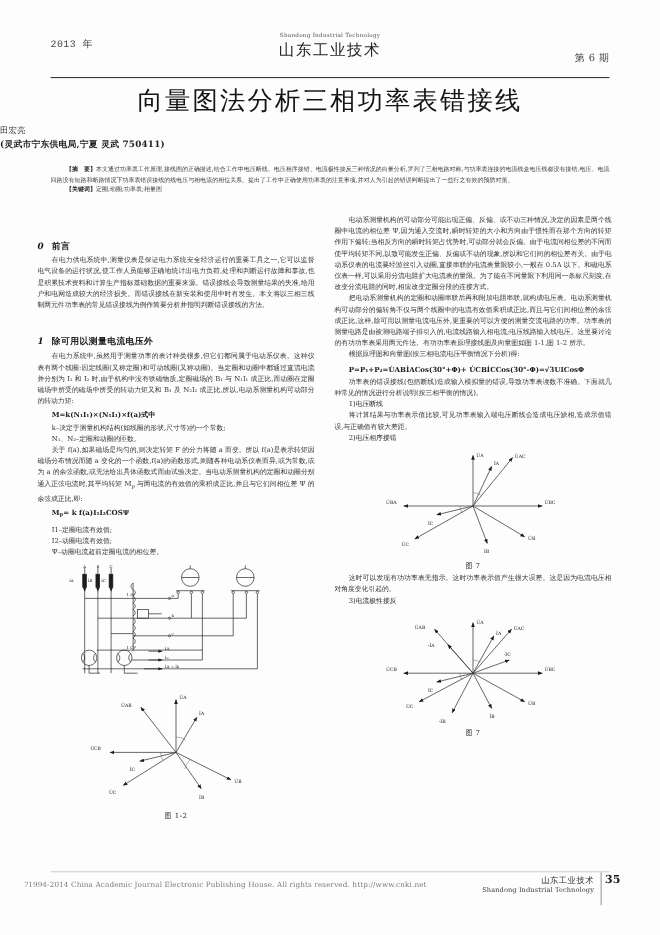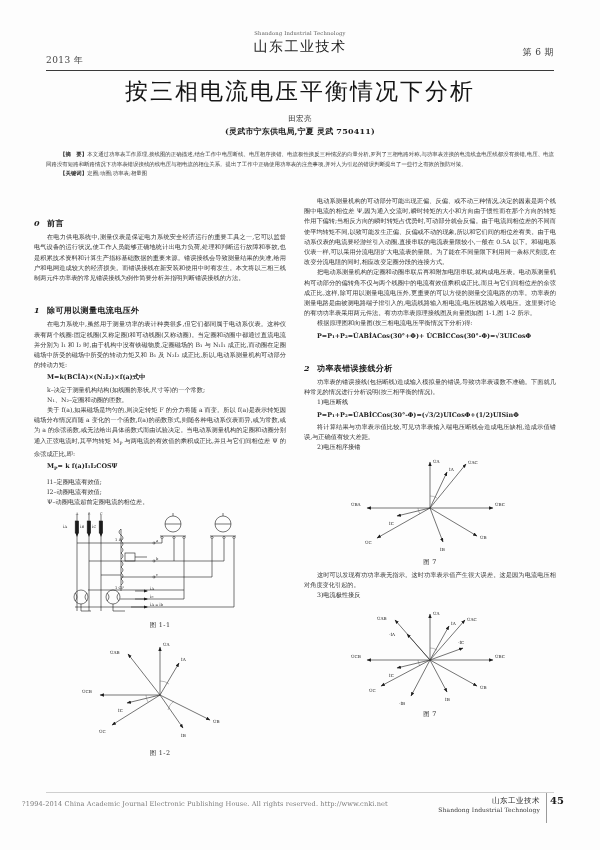--- a/index.html
+++ b/index.html
@@ -25,24 +25,25 @@
   .runhead {
     position: absolute;
     left: 46px;
     right: 46px;
     top: 30px;
     height: 40px;
   }
   .runhead-year {
     position: absolute;
     left: 0;
-    top: 24px;
+    top: 4px;
     font-size: 9px;
     color: #444;
     letter-spacing: .4px;
+    font-family: Liberation Mono, monospace;
   }
   .runhead-center {
     position: absolute;
     left: 0;
     right: 0;
     top: 0;
     text-align: center;
   }
   .runhead-en {
     font-size: 5.2px;
@@ -85,31 +86,31 @@
     font-size: 23px;
     letter-spacing: 2px;
     color: #141414;
     font-family: "DejaVu Serif", "Liberation Serif", serif;
   }
   .author {
     position: absolute;
     left: 0;
     right: 0;
     top: 114px;
-    text-align: center;
+    text-align: left;
     font-size: 7.5px;
     color: #2e2e2e;
     letter-spacing: .3px;
   }
   .affil {
     position: absolute;
     left: 0;
     right: 0;
     top: 126px;
-    text-align: center;
+    text-align: left;
     font-size: 8px;
     color: #1f1f1f;
     letter-spacing: .2px;
     font-weight: bold;
   }
 
   
   .abstract {
     position: absolute;
     left: 46px;
@@ -237,41 +238,41 @@
   <div class="runhead">
     <div class="runhead-year">2013 年</div>
     <div class="runhead-center">
       <div class="runhead-en">Shandong Industrial Technology</div>
       <div class="runhead-cn">山东工业技术</div>
     </div>
     <div class="runhead-issue">第 6 期</div>
   </div>
   <div class="runhead-rule"></div>
 
-  <div class="title">按三相电流电压平衡情况下分析</div>
+  <div class="title">向量图法分析三相功率表错接线</div>
   <div class="author">田宏亮</div>
   <div class="affil">(灵武市宁东供电局,宁夏 灵武 750411)</div>
 
   <div class="abstract">
     <p><span class="lbl">【摘　要】</span><span>本文通过功率表工作原理,接线图的正确描述,结合工作中电压断线、电压相序接错、电流极性接反三种情况的向量分析,罗列了三相电路对称,与功率表连接的电流线盒电压线都没有接错,电压、电流回路没有短路和断路情况下功率表错误接线的线电压与相电流的相位关系。提出了工作中正确使用功率表的注意事项,并对人为引起的错误判断提出了一些行之有效的预防对策。</span></p>
     <p class="kw"><span class="lbl">【关键词】</span><span>定圈;动圈;功率表;相量图</span></p>
   </div>
 
   <div class="col col-left">
 
     <h2>
       <span class="num">0</span><span>前言</span>
     </h2>
     <p>在电力供电系统中,测量仪表是保证电力系统安全经济运行的重要工具之一,它可以监督电气设备的运行状况,使工作人员能够正确地统计出电力负荷,处理和判断运行故障和事故,也是积累技术资料和计算生产指标基础数据的重要来源。错误接线会导致测量结果的失准,给用户和电网造成较大的经济损失。而错误接线在新安装和使用中时有发生。本文将以三相三线制两元件功率表的常见错误接线为例作简要分析并指明判断错误接线的方法。</p>
 
     <h2>
       <span class="num">1</span><span>除可用以测量电流电压外</span>
     </h2>
     <p>在电力系统中,虽然用于测量功率的表计种类很多,但它们都同属于电动系仪表。这种仪表有两个线圈:固定线圈(又称定圈)和可动线圈(又称动圈)。当定圈和动圈中都通过直流电流并分别为 I₁ 和 I₂ 时,由于机构中没有铁磁物质,定圈磁场的 B₁ 与 N₁I₁ 成正比,而动圈在定圈磁场中所受的磁场中所受的转动力矩又和 B₁ 及 N₂I₂ 成正比,所以,电动系测量机构可动部分的转动力矩:</p>
-    <div class="formula">M=k(BCİA)×(N₂I₂)×f(a)式中</div>
+    <div class="formula">M=k(N₁I₁)×(N₁I₁)×f(a)式中</div>
     <div class="deflist">k–决定于测量机构结构(如线圈的形状,尺寸等)的一个常数;</div>
     <div class="deflist">N₁、N₂–定圈和动圈的匝数。</div>
     <p>关于 f(a),如果磁场是均匀的,则决定转矩 F 的分力将随 a 而变。所以 f(a)是表示转矩因磁场分布情况而随 a 变化的一个函数,f(a)的函数形式,则随各种电动系仪表而异,或为常数,或为 a 的余弦函数,或无法给出具体函数式而由试验决定。当电动系测量机构的定圈和动圈分别通入正弦电流时,其平均转矩 M<sub>P</sub> 与两电流的有效值的乘积成正比,并且与它们间相位差 Ψ 的余弦成正比,即:</p>
     <div class="formula">M<sub>P</sub>= k f(a)I₁I₂COSΨ</div>
     <div class="deflist">I1–定圈电流有效值;</div>
     <div class="deflist">I2–动圈电流有效值;</div>
     <div class="deflist">Ψ–动圈电流超前定圈电流的相位差。</div>
 
     <div class="fig">
       <svg width="210" height="108" viewBox="0 0 210 108">
@@ -366,21 +367,20 @@
           <text x="60" y="30">1 IV</text>
           <text x="60" y="78">1 CP</text>
           <text x="101" y="31">a</text>
           <text x="101" y="49">b</text>
           <text x="101" y="65">c</text>
           <text x="95" y="79">İA</text>
           <text x="95" y="87">İc</text>
           <text x="95" y="95">İA = İb</text>
         </g>
       </svg>
-      <div class="fig-cap">图 1-1</div>
     </div>
 
     <div class="fig">
       <svg width="210" height="112" viewBox="0 0 210 112">
         <defs>
           <marker id="ah12" markerWidth="7" markerHeight="7" refX="5.6" refY="2.4" orient="auto">
             <path d="M0,0 L6,2.4 L0,4.8 z" fill="#1c1c1c"></path>
           </marker>
         </defs>
         <g stroke="#3a3a3a" stroke-width="0.7" fill="none" marker-end="url(#ah12)">
@@ -414,27 +414,23 @@
     </div>
   </div>
 
   <div class="col col-right">
 
     <p>电动系测量机构的可动部分可能出现正偏、反偏、或不动三种情况,决定的因素是两个线圈中电流的相位差 Ψ,因为通入交流时,瞬时转矩的大小和方向由于惯性而在那个方向的转矩作用下偏转;当相反方向的瞬时转矩占优势时,可动部分就会反偏。由于电流间相位差的不同而使平均转矩不同,以致可能发生正偏、反偏或不动的现象,所以和它们间的相位差有关。由于电动系仪表的电流要经游丝引入动圈,直接串联的电流表量限较小,一般在 0.5A 以下。和磁电系仪表一样,可以采用分流电阻扩大电流表的量限。为了能在不同量限下利用同一条标尺刻度,在改变分流电阻的同时,相应改变定圈分段的连接方式。</p>
     <p>把电动系测量机构的定圈和动圈串联后再和附加电阻串联,就构成电压表。电动系测量机构可动部分的偏转角不仅与两个线圈中的电流有效值乘积成正比,而且与它们间相位差的余弦成正比,这样,除可用以测量电流电压外,更重要的可以方便的测量交流电路的功率。功率表的测量电路是由被测电路端子排引入的,电流线路输入相电流;电压线路输入线电压。这里要讨论的有功功率表采用两元件法。有功功率表原理接线图及向量图如图 1-1,图 1-2 所示。</p>
     <p>根据原理图和向量图(按三相电流电压平衡情况下分析)得:</p>
     <div class="formula">P=P₁+P₂=U̇ABİACos(30°+Φ)+ U̇CBİCCos(30°-Φ)=√3UICosΦ</div>
 
-    <h2>
-      <span class="num">2</span><span>功率表错误接线分析</span>
-    </h2>
     <p>功率表的错误接线(包括断线)造成输入模拟量的错误,导致功率表读数不准确。下面就几种常见的情况进行分析说明(按三相平衡的情况)。</p>
 
     <div class="subhead">1)电压断线</div>
-    <div class="formula">P=P₁+P₂=U̇ABİCCos(30°-Φ)=(√3/2)UICosΦ+(1/2)UISinΦ</div>
     <p>将计算结果与功率表示值比较,可见功率表输入端电压断线会造成电压缺相,造成示值错误,与正确值有较大差距。</p>
 
     <div class="subhead">2)电压相序接错</div>
 
     <div class="fig">
       <svg width="210" height="100" viewBox="0 0 210 100">
         <defs>
           <marker id="ah2" markerWidth="7" markerHeight="7" refX="5.6" refY="2.4" orient="auto">
             <path d="M0,0 L6,2.4 L0,4.8 z" fill="#1c1c1c"></path>
           </marker>
@@ -519,16 +515,16 @@
       <div class="fig-cap">图 7</div>
     </div>
   </div>
 
   <div class="footer-rule"></div>
   <div class="foot-journal">
     <div class="foot-cn">山东工业技术</div>
     <div class="foot-en">Shandong Industrial Technology</div>
   </div>
   <div class="foot-divider"></div>
-  <div class="foot-page">45</div>
+  <div class="foot-page">35</div>
   <div class="copyright">?1994-2014 China Academic Journal Electronic Publishing House. All rights reserved.    http://www.cnki.net</div>
 
 </div>
 
 </body></html>

